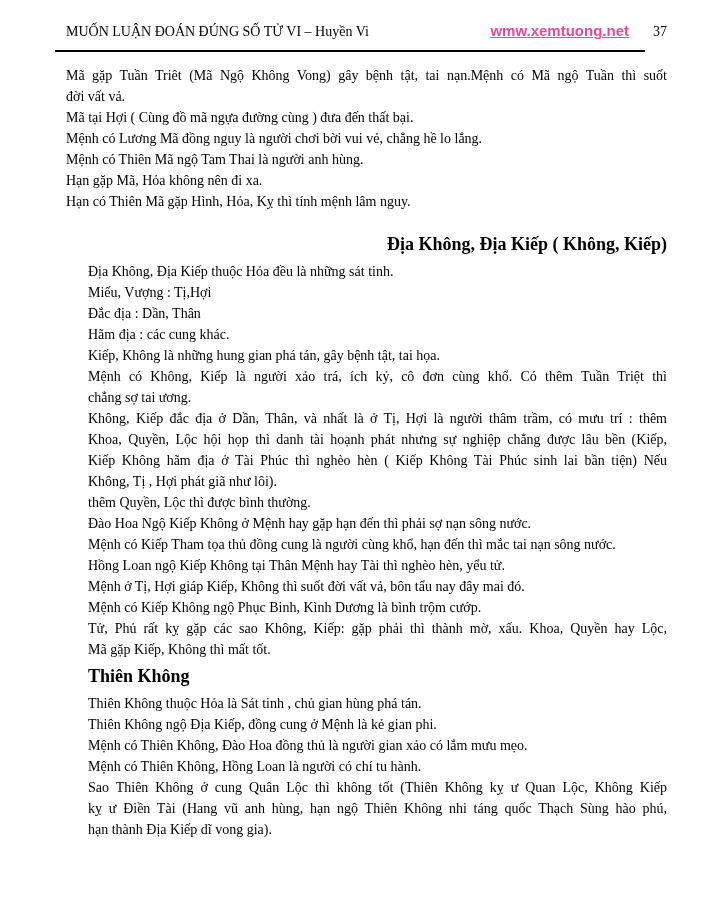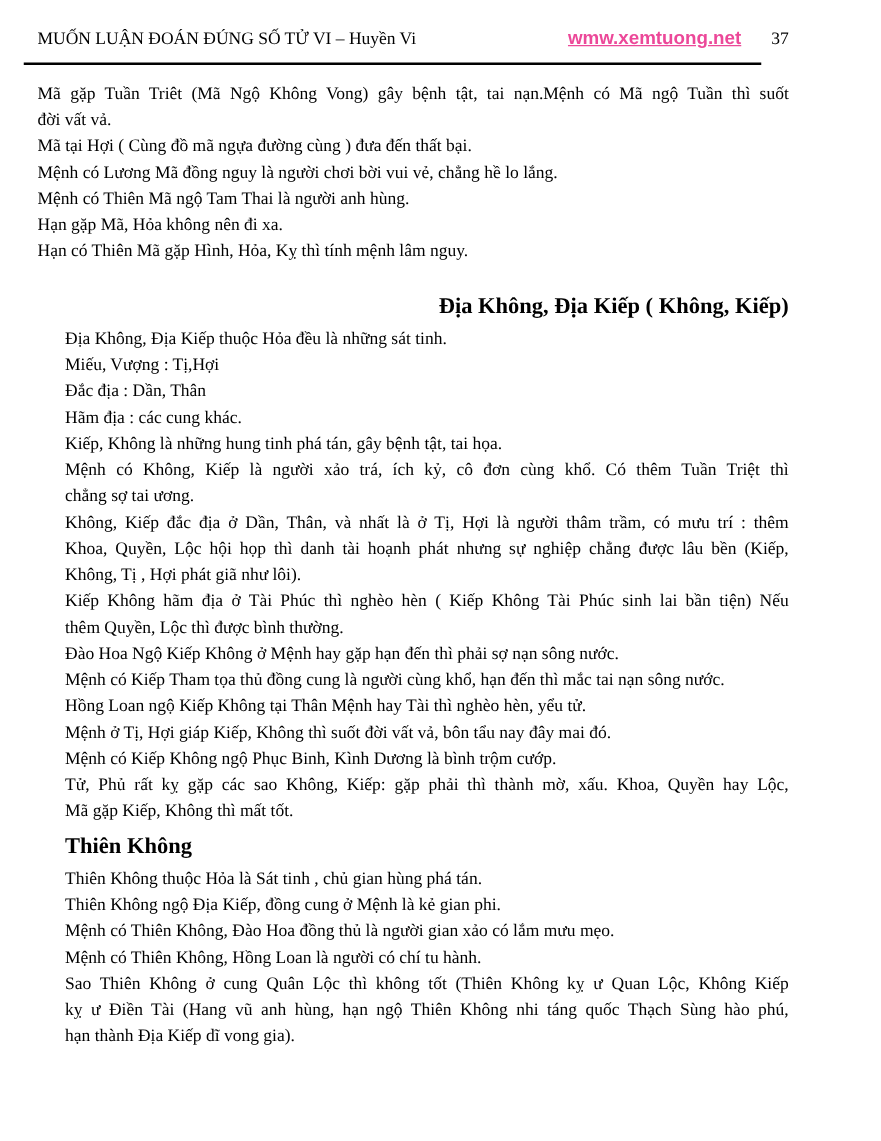--- a/index.html
+++ b/index.html
@@ -5,21 +5,21 @@
   * { margin:0; padding:0; box-sizing:border-box; }
   html,body { background:#ffffff; }
   body {
     width:705px; height:913px;
     color:#000000;
     font-family:"Liberation Serif","DejaVu Serif",serif;
     overflow:hidden;
   }
   .page {
     width:705px; height:913px;
-    padding:22px 38px 0 30px;
+    padding:22px 38px 0 66px;
     background:#ffffff;
     position:relative;
   }
   .hdr {
     display:flex; align-items:baseline;
     width:601px;
   }
   .hdr-title { font-size:14px; white-space:nowrap; }
   .hdr-spacer { flex:1; }
   .hdr-site {
@@ -75,27 +75,27 @@
       <div class="ln ll">Hạn có Thiên Mã gặp Hình, Hỏa, Kỵ thì tính mệnh lâm nguy.</div>
     </div>
 
     <h2 class="h-main">Địa Không, Địa Kiếp ( Không, Kiếp)</h2>
 
     <div class="sec">
       <div class="ln ll">Địa Không, Địa Kiếp thuộc Hỏa đều là những sát tinh.</div>
       <div class="ln ll">Miếu, Vượng : Tị,Hợi</div>
       <div class="ln ll">Đắc địa : Dần, Thân</div>
       <div class="ln ll">Hãm địa : các cung khác.</div>
-      <div class="ln ll">Kiếp, Không là những hung tinh phá tán, gây bệnh tật, tai họa.</div>
+      <div class="ln ll">Kiếp, Không là những hung gian phá tán, gây bệnh tật, tai họa.</div>
       <div class="ln jl">Mệnh có Không, Kiếp là người xảo trá, ích kỷ, cô đơn cùng khổ. Có thêm Tuần Triệt thì</div>
       <div class="ln ll">chẳng sợ tai ương.</div>
       <div class="ln jl">Không, Kiếp đắc địa ở Dần, Thân, và nhất là ở Tị, Hợi là người thâm trầm, có mưu trí : thêm</div>
       <div class="ln jl">Khoa, Quyền, Lộc hội họp thì danh tài hoạnh phát nhưng sự nghiệp chẳng được lâu bền (Kiếp,</div>
+      <div class="ln jl">Kiếp Không hãm địa ở Tài Phúc thì nghèo hèn ( Kiếp Không Tài Phúc sinh lai bần tiện) Nếu</div>
       <div class="ln ll">Không, Tị , Hợi phát giã như lôi).</div>
-      <div class="ln jl">Kiếp Không hãm địa ở Tài Phúc thì nghèo hèn ( Kiếp Không Tài Phúc sinh lai bần tiện) Nếu</div>
       <div class="ln ll">thêm Quyền, Lộc thì được bình thường.</div>
       <div class="ln ll">Đào Hoa Ngộ Kiếp Không ở Mệnh hay gặp hạn đến thì phải sợ nạn sông nước.</div>
       <div class="ln ll">Mệnh có Kiếp Tham tọa thủ đồng cung là người cùng khổ, hạn đến thì mắc tai nạn sông nước.</div>
       <div class="ln ll">Hồng Loan ngộ Kiếp Không tại Thân Mệnh hay Tài thì nghèo hèn, yểu tử.</div>
       <div class="ln ll">Mệnh ở Tị, Hợi giáp Kiếp, Không thì suốt đời vất vả, bôn tẩu nay đây mai đó.</div>
       <div class="ln ll">Mệnh có Kiếp Không ngộ Phục Binh, Kình Dương là bình trộm cướp.</div>
       <div class="ln jl">Tử, Phủ rất kỵ gặp các sao Không, Kiếp: gặp phải thì thành mờ, xấu. Khoa, Quyền hay Lộc,</div>
       <div class="ln ll">Mã gặp Kiếp, Không thì mất tốt.</div>
     </div>
 

